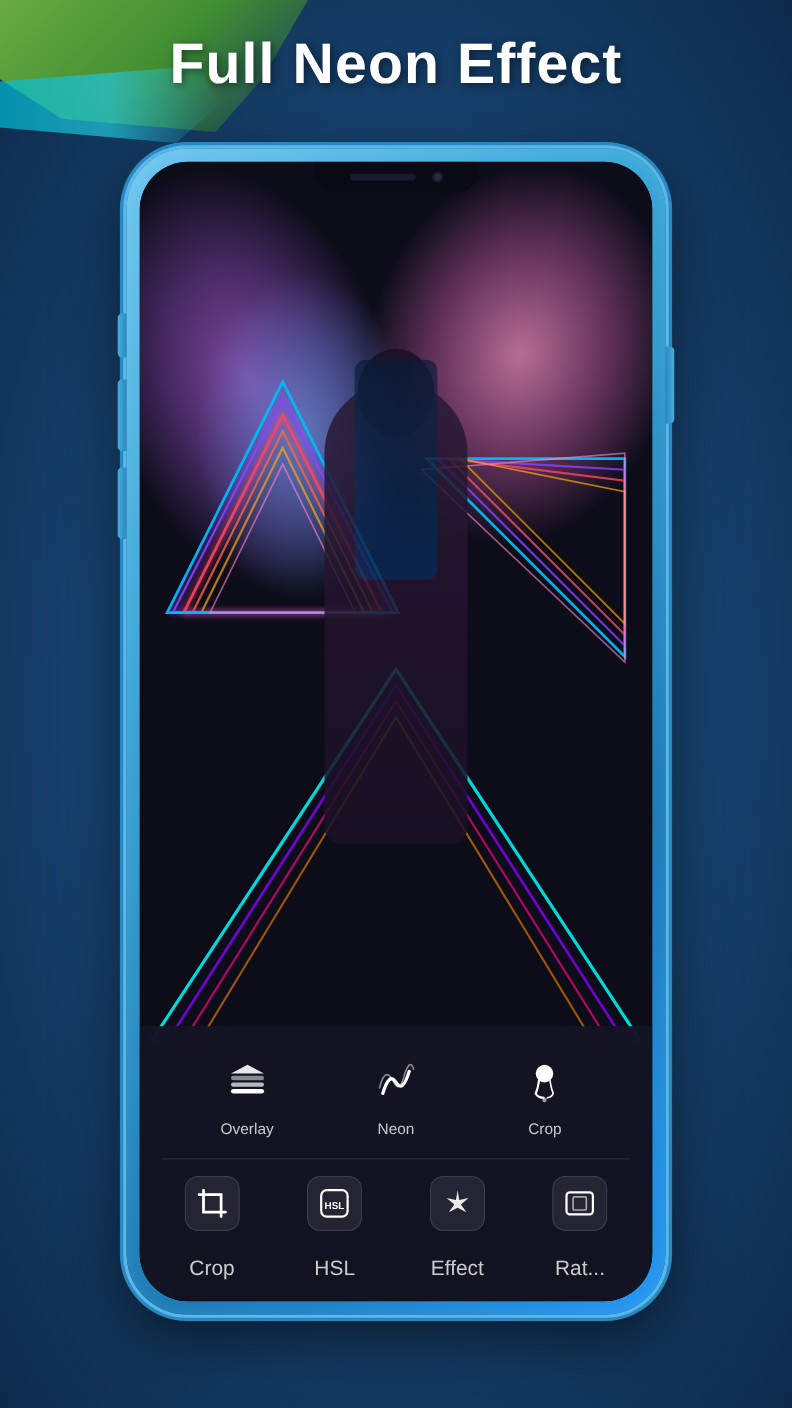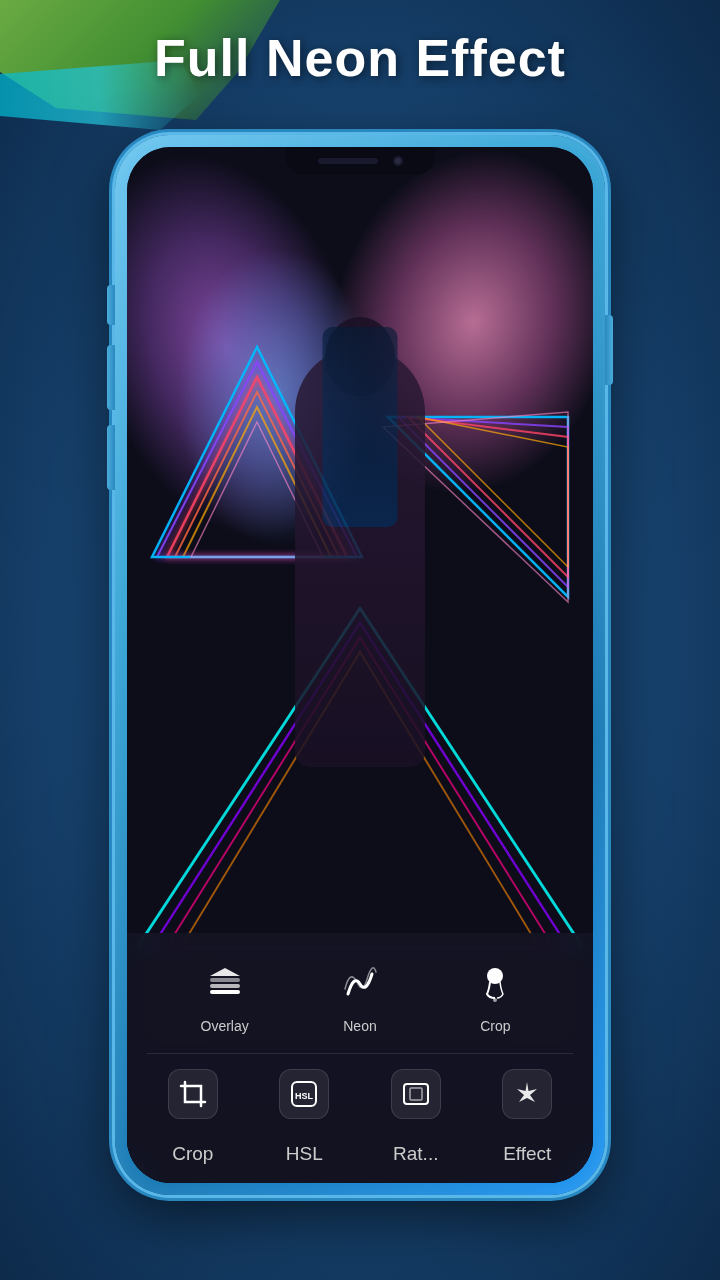--- a/index.html
+++ b/index.html
@@ -490,38 +490,38 @@
           <div class="bottom-tool-item">
             <div class="bottom-tool-icon-wrap">
               <svg width="28" height="28" viewBox="0 0 28 28" xmlns="http://www.w3.org/2000/svg">
                 <rect x="2" y="2" width="24" height="24" rx="5" stroke="white" stroke-width="2" fill="none"></rect>
                 <text x="14" y="19" text-anchor="middle" fill="white" font-size="9" font-weight="bold" font-family="Arial">HSL</text>
               </svg>
             </div>
             <span class="bottom-tool-label">HSL</span>
           </div>
 
+          <div class="bottom-tool-item">
+            <div class="bottom-tool-icon-wrap">
+              <svg width="28" height="28" viewBox="0 0 28 28" xmlns="http://www.w3.org/2000/svg">
+
+                <path d="M14 2 L15.5 11 L24 9 L17 15 L22 22 L14 18 L6 22 L11 15 L4 9 L12.5 11 Z" fill="white" opacity="0.9"></path>
+              </svg>
+            </div>
+            <span class="bottom-tool-label">Effect</span>
+          </div>
+
           <div class="bottom-tool-item" style="overflow:hidden;max-width:60px;">
             <div class="bottom-tool-icon-wrap">
               <svg width="28" height="28" viewBox="0 0 28 28" xmlns="http://www.w3.org/2000/svg">
                 <rect x="2" y="4" width="24" height="20" rx="3" stroke="white" stroke-width="2" fill="none"></rect>
                 <rect x="8" y="8" width="12" height="12" rx="1" stroke="white" stroke-width="1.5" fill="none" opacity="0.6"></rect>
               </svg>
             </div>
             <span class="bottom-tool-label">Rat...</span>
           </div>
 
-          <div class="bottom-tool-item">
-            <div class="bottom-tool-icon-wrap">
-              <svg width="28" height="28" viewBox="0 0 28 28" xmlns="http://www.w3.org/2000/svg">
-
-                <path d="M14 2 L15.5 11 L24 9 L17 15 L22 22 L14 18 L6 22 L11 15 L4 9 L12.5 11 Z" fill="white" opacity="0.9"></path>
-              </svg>
-            </div>
-            <span class="bottom-tool-label">Effect</span>
-          </div>
-
         </div>
 
       </div>
     </div>
   </div>
 </div>
 
 </body></html>

